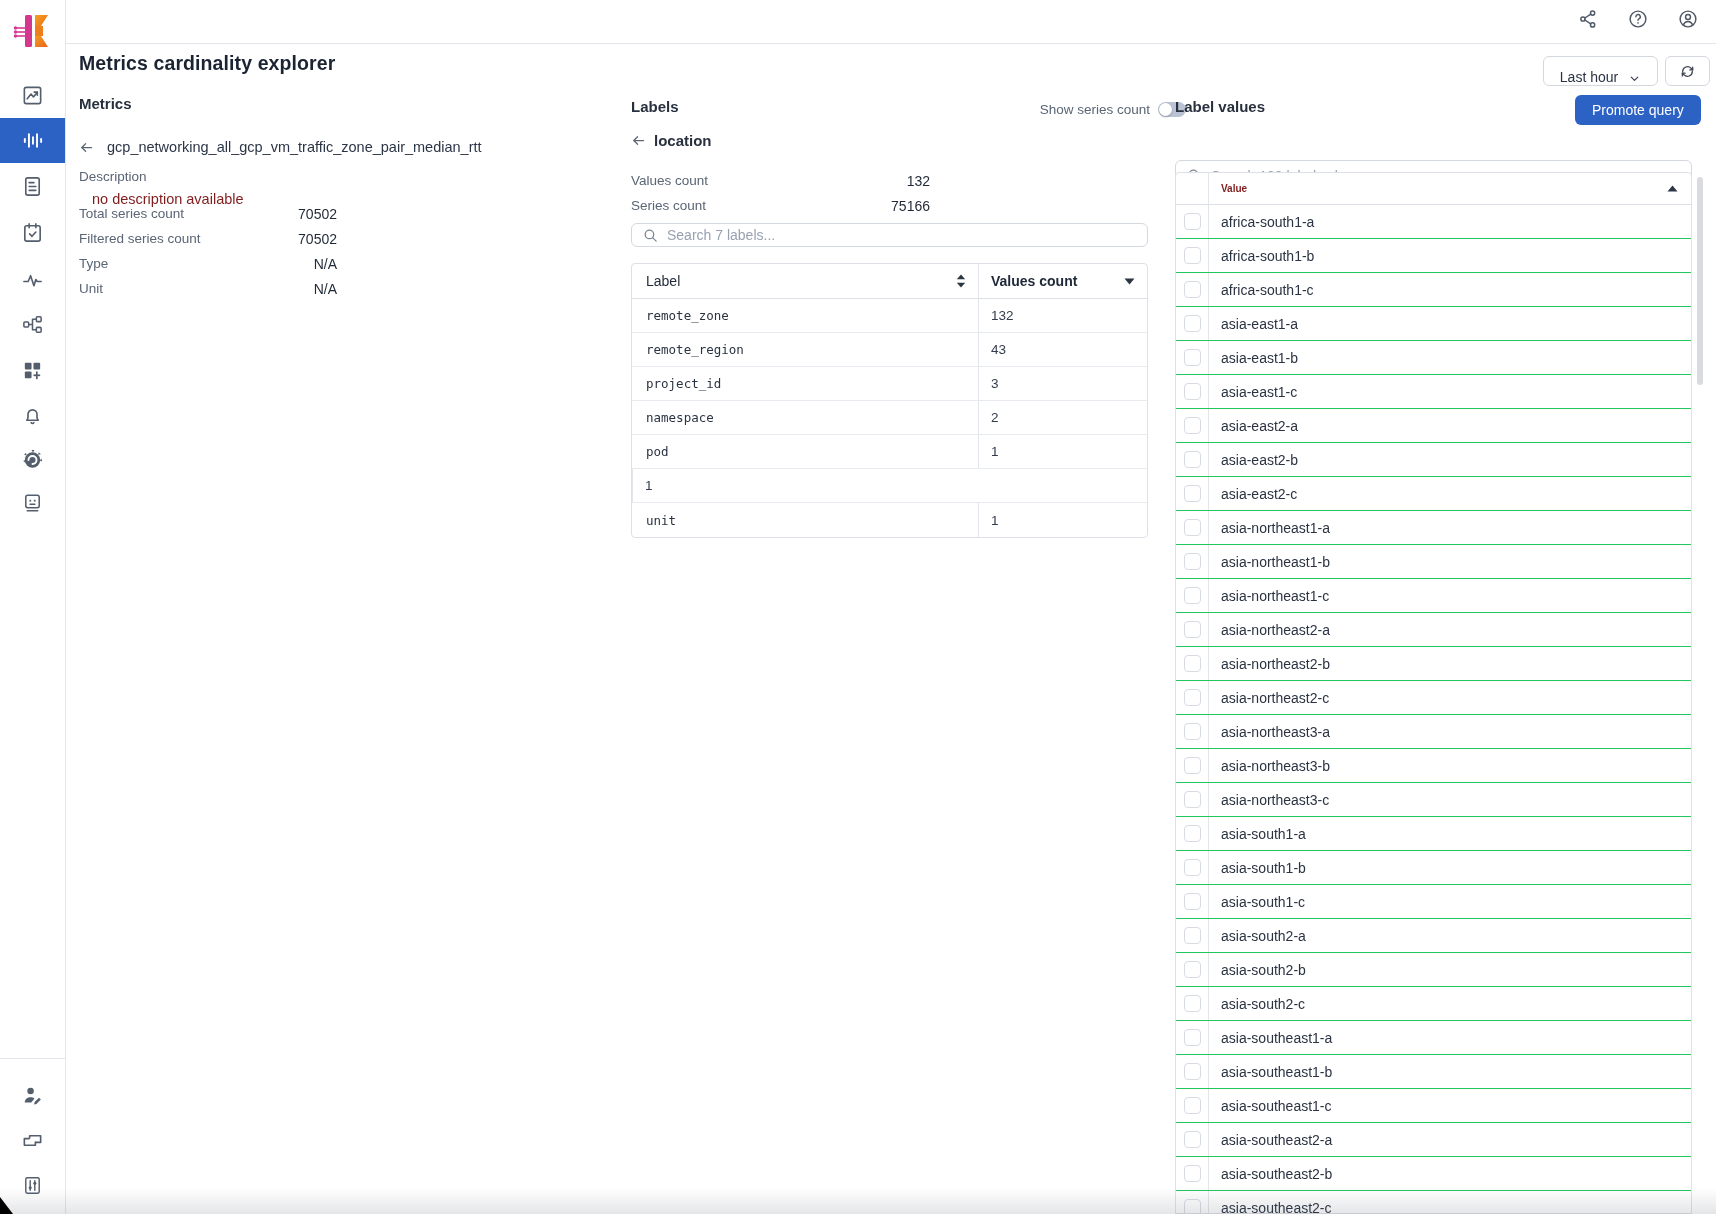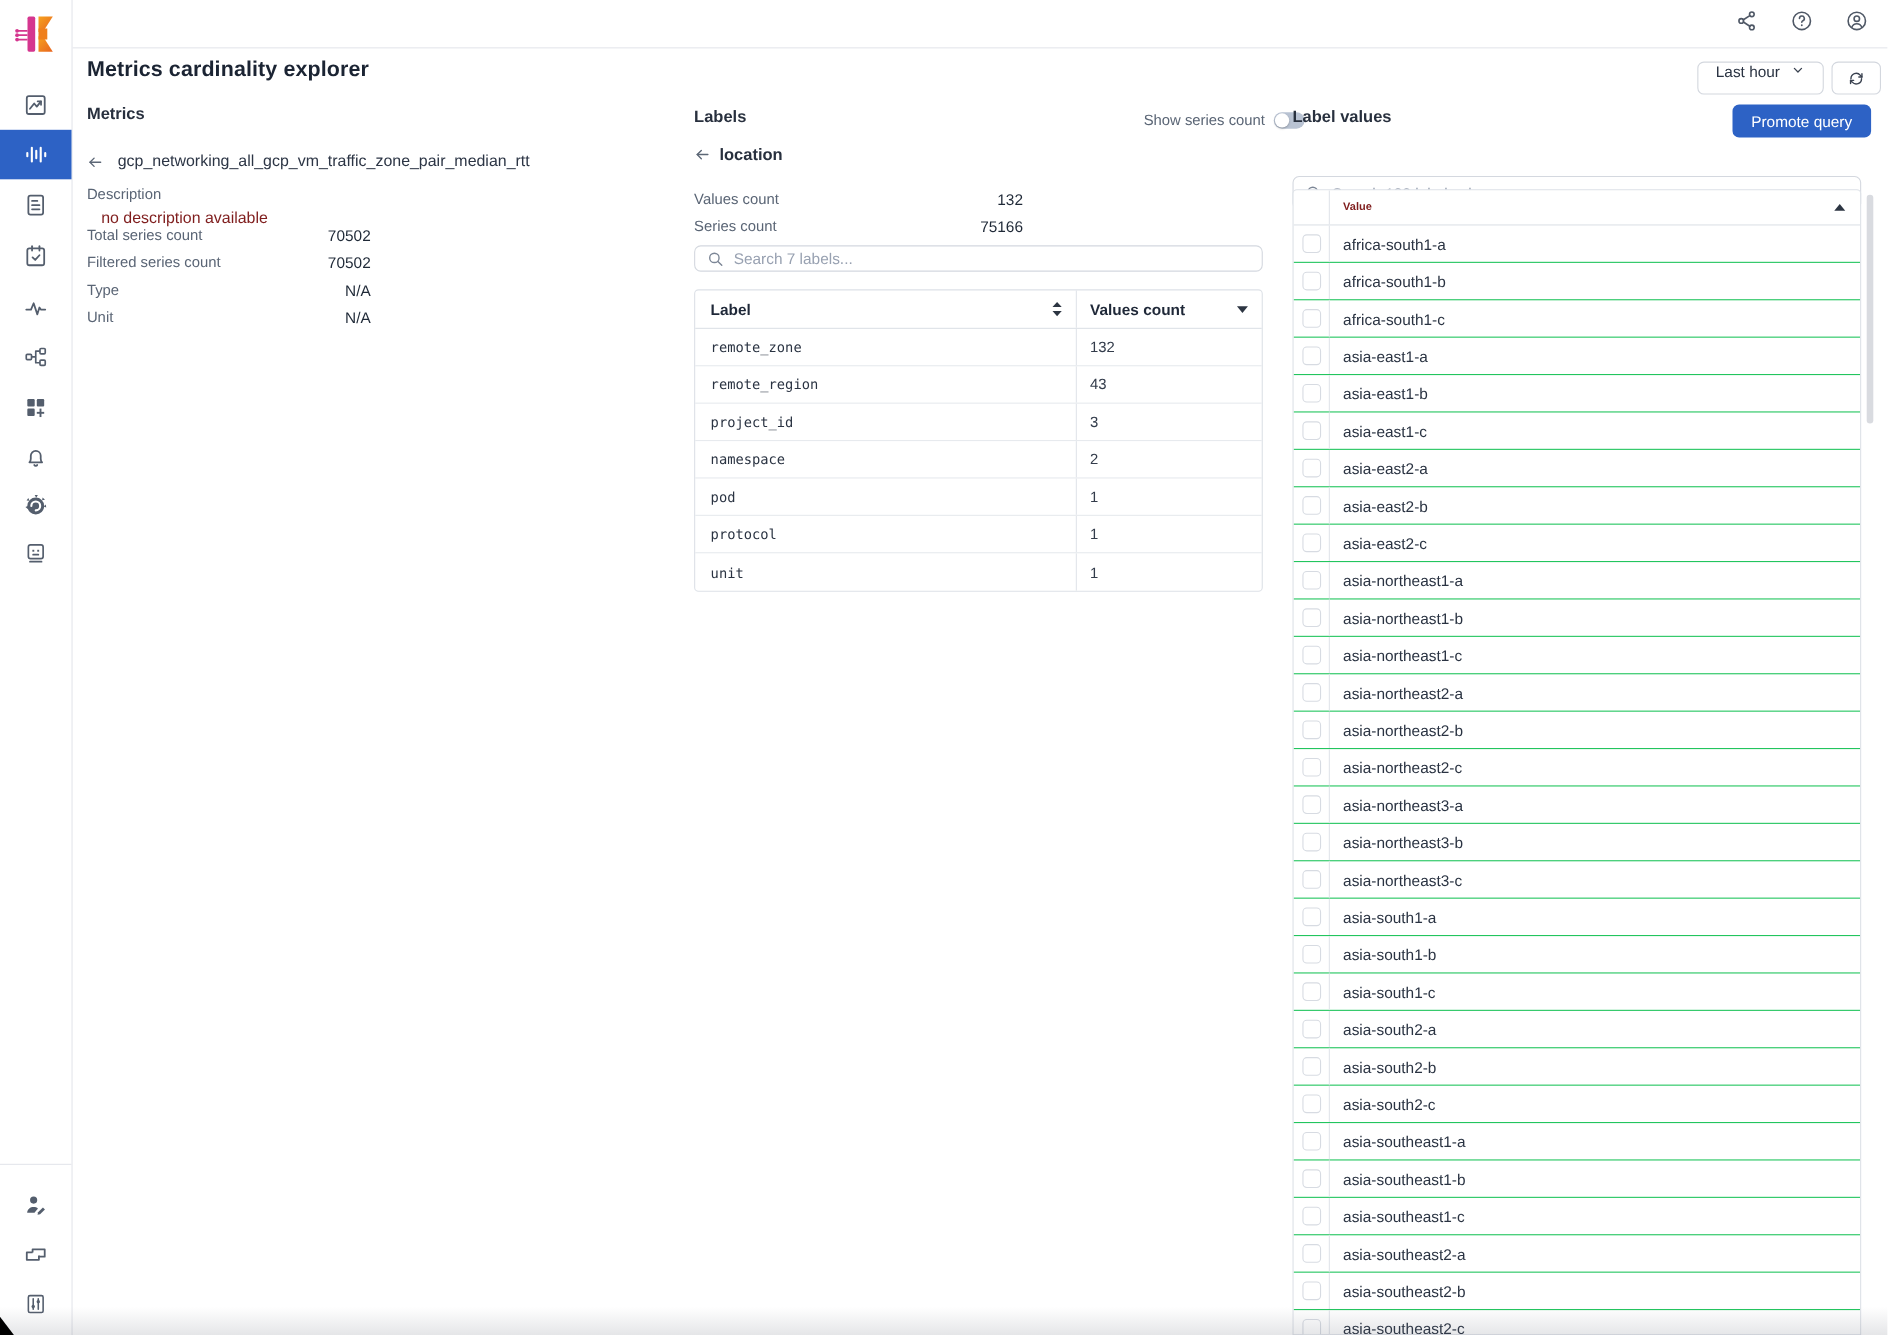--- a/index.html
+++ b/index.html
@@ -16,21 +16,21 @@
   .sidebar { left:0; top:0; width:66px; height:1214px; background:#fff; border-right:1px solid #e4e6eb; }
   .logo { position:absolute; left:13px; top:12px; width:42px; height:38px; }
   .nav-item { position:absolute; left:0; width:65px; height:45px; display:flex; align-items:center; justify-content:center; color:#545e6d; cursor:pointer; }
   .nav-item svg { width:23px; height:23px; }
   .nav-item.selected { background:#2d62c5; color:#fff; }
   .side-divider { position:absolute; left:0; top:1058px; width:65px; height:1px; background:#e4e6eb; }
 
   
   .page-title { left:79px; top:52px; font-size:19.5px; font-weight:700; color:#1b2433; letter-spacing:.1px; }
   .time-btn { left:1543px; top:56px; width:115px; height:30px; border:1px solid #d3d7de; border-radius:6px; background:#fff;
-              display:flex; align-items:flex-start; justify-content:center; gap:10px; font-size:14px; color:#2a3342; cursor:pointer; }
+              display:flex; align-items:flex-end; justify-content:center; gap:10px; font-size:14px; color:#2a3342; cursor:pointer; }
   .refresh-btn { left:1665px; top:56px; width:45px; height:30px; border:1px solid #d3d7de; border-radius:6px; background:#fff;
               display:flex; align-items:center; justify-content:center; color:#3a4250; cursor:pointer; }
 
   
   .panel-h { font-size:15px; font-weight:700; color:#28303e; }
   .crumb-arrow { color:#5c6776; display:inline-flex; cursor:pointer; }
   .crumb-arrow svg { width:15px; height:15px; }
   .stat-label { font-size:13.5px; color:#5a6575; }
   .stat-value { font-size:14px; color:#1f2937; }
   .search-box { border:1px solid #d4d8df; border-radius:6px; background:#fff; display:flex; align-items:center; padding:0 10px; gap:8px; }
@@ -51,21 +51,21 @@
   .l-heading { left:631px; top:98px; }
   .l-toggle-row { left:669px; top:102px; width:517px; display:flex; justify-content:flex-end; align-items:center; gap:8px; }
   .toggle { width:28px; height:15px; border-radius:8px; background:#b9c3d3; position:relative; cursor:pointer; }
   .toggle .knob { position:absolute; left:1px; top:1px; width:13px; height:13px; border-radius:50%; background:#fff; box-shadow:0 1px 2px rgba(0,0,0,.25); }
   .l-crumb { left:631px; top:132px; display:flex; align-items:center; gap:8px; }
   .l-crumb .sel-label { font-size:15px; font-weight:700; color:#28303e; }
   .l-stats { left:631px; top:168px; width:299px; }
   .l-search { left:631px; top:223px; width:517px; height:24px; }
   .l-table { left:631px; top:263px; width:517px; border:1px solid #dde1e7; border-radius:4px; background:#fff; }
   .l-thead { display:flex; height:35px; border-bottom:1px solid #dde1e7; align-items:center; }
-  .l-th-name { width:346px; padding-left:14px; display:flex; align-items:center; justify-content:space-between; padding-right:12px; font-size:14px; font-weight:700; color:#1f2838; cursor:pointer;gap:38px; }
+  .l-th-name { width:346px; padding-left:14px; display:flex; align-items:center; justify-content:space-between; padding-right:12px; font-size:14px; font-weight:400; color:#1f2838; cursor:pointer;gap:38px; }
   .l-th-count { flex:1; border-left:1px solid #e2e5ea; align-self:stretch; display:flex; align-items:center; justify-content:space-between; padding:0 12px; font-size:14px; font-weight:700; color:#1f2838; cursor:pointer; }
   .lbl-row { display:flex; height:34px; border-bottom:1px solid #e7eaee; cursor:pointer; }
   .lbl-row:last-child { border-bottom:none; }
   .lbl-name-cell { width:346px; padding-left:14px; display:flex; align-items:center; font-family:"DejaVu Sans Mono","Liberation Mono",monospace; font-size:12.5px; color:#2a3342; }
   .lbl-count-cell { flex:1; border-left:1px solid #e2e5ea; display:flex; align-items:center; padding-left:12px; font-size:13.5px; color:#333c4b; }
   .sort-ud svg, .caret svg { display:block; }
 
   
   .v-heading { left:1175px; top:98px; }
   .promote-btn { left:1575px; top:95px; height:30px; padding:0 17px; background:#2d62c5; color:#fff; font-size:14px; font-family:"Liberation Sans",sans-serif;
@@ -378,21 +378,20 @@
         <div class="lbl-name-cell">namespace</div>
         <div class="lbl-count-cell">2</div>
       </div>
 
       <div class="lbl-row">
         <div class="lbl-name-cell">pod</div>
         <div class="lbl-count-cell">1</div>
       </div>
 
       <div class="lbl-row">
-        <div class="lbl-name-cell">protocol</div>
         <div class="lbl-count-cell">1</div>
       </div>
 
       <div class="lbl-row">
         <div class="lbl-name-cell">unit</div>
         <div class="lbl-count-cell">1</div>
       </div>
     </div>
 </div>
 

